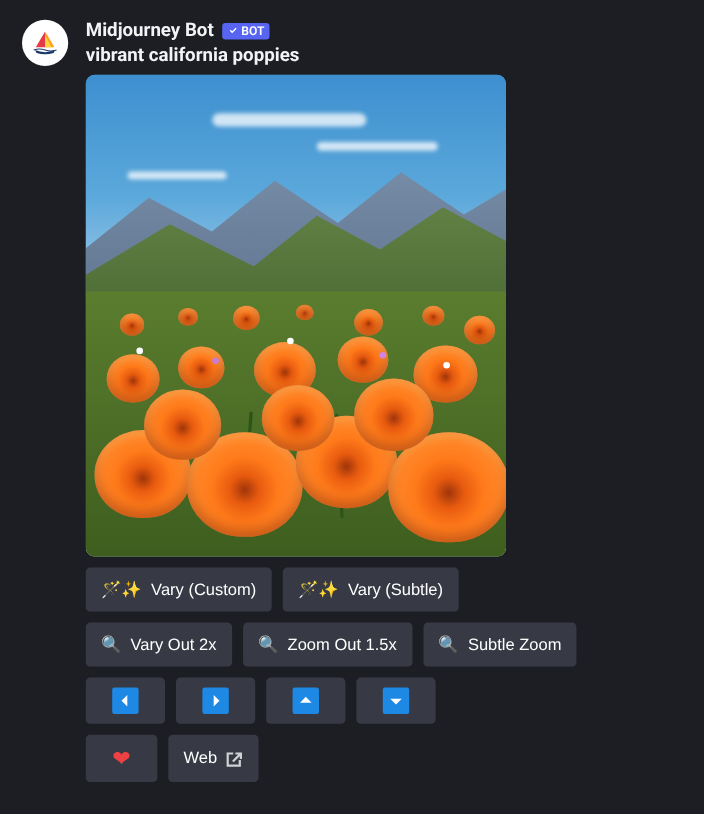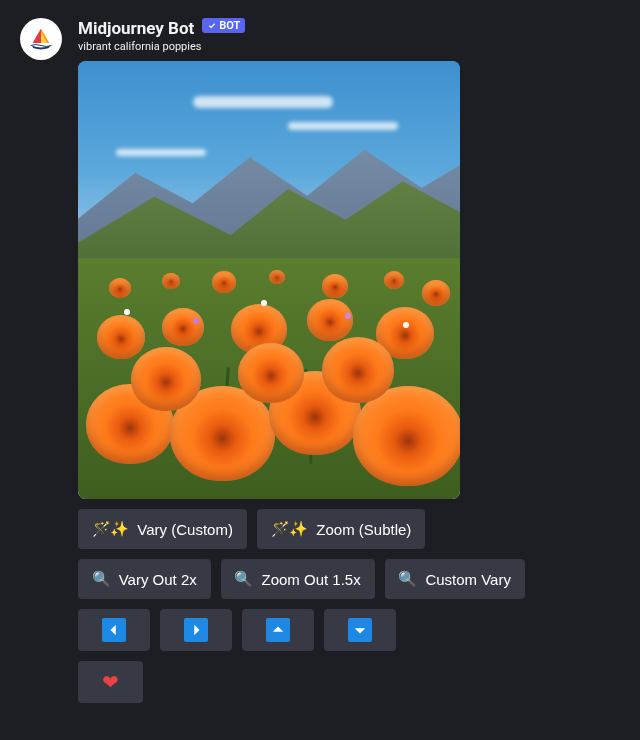--- a/index.html
+++ b/index.html
@@ -1,24 +1,24 @@
 <!DOCTYPE html>
 <html><head>
 <meta charset="utf-8">
 <style>
   html,body{margin:0;padding:0;background:#1c1e24;font-family:-apple-system,BlinkMacSystemFont,"Segoe UI",Roboto,Helvetica,Arial,sans-serif;color:#fff;width:640px;height:740px;overflow:hidden}
   .msg{display:flex;padding:18px 20px 20px 20px;gap:16px}
   .avatar{width:42px;height:42px;border-radius:50%;background:#fff;display:flex;align-items:center;justify-content:center;flex:0 0 42px}
   .avatar svg{width:26px;height:26px}
   .content{flex:1;min-width:0}
-  .header{display:flex;align-items:flex-start;gap:8px;margin-bottom:2px}
+  .header{display:flex;align-items:center;gap:8px;margin-bottom:2px}
   .author{font-weight:700;font-size:17px;color:#f2f3f5}
   .badge{background:#5865f2;color:#fff;font-size:11px;font-weight:600;padding:1px 5px;border-radius:3px;display:flex;align-items:center;gap:2px;text-transform:uppercase}
   .badge svg{width:10px;height:10px}
-  .prompt{font-weight:400;font-size:11px;color:#f2f3f5;margin-bottom:8px}
+  .prompt{font-weight:700;font-size:17px;color:#f2f3f5;margin-bottom:8px}
   .image{width:382px;height:438px;border-radius:8px;overflow:hidden;position:relative;background:linear-gradient(180deg,#4aa3e0 0%,#6bb8ea 20%,#a0c878 40%,#3a6b2e 55%,#2a5522 100%)}
   .buttons{margin-top:10px;display:flex;flex-direction:column;gap:10px}
   .row{display:flex;gap:10px;flex-wrap:wrap}
   .btn{background:#373a44;color:#fff;border:none;border-radius:4px;padding:9px 14px;font-size:15px;font-weight:500;display:flex;align-items:center;gap:8px;cursor:pointer;min-height:40px;box-sizing:border-box}
   .btn.icon-only{padding:9px 24px}
   .arrow{width:24px;height:24px;background:#1e88e5;border-radius:2px;display:flex;align-items:center;justify-content:center}
   .arrow svg{width:14px;height:14px;fill:#fff}
   .heart{color:#ed4245;font-size:20px}
   .ext{font-size:15px}
   
@@ -101,35 +101,35 @@
     </div>
 
     <div class="buttons">
       <div class="row">
         <button class="btn">
           <span>🪄✨</span>
           <span>Vary (Custom)</span>
         </button>
         <button class="btn">
           <span>🪄✨</span>
-          <span>Zoom (Subtle)</span>
+          <span>Vary (Subtle)</span>
         </button>
       </div>
       <div class="row">
         <button class="btn">
           <span>🔍</span>
           <span>Vary Out 2x</span>
         </button>
         <button class="btn">
           <span>🔍</span>
           <span>Zoom Out 1.5x</span>
         </button>
         <button class="btn">
           <span>🔍</span>
-          <span>Custom Vary</span>
+          <span>Subtle Zoom</span>
         </button>
       </div>
       <div class="row">
         <button class="btn icon-only">
           <span class="arrow">
               <svg viewBox="0 0 16 16">
                 <path d="M10 2 4 8l6 6V2z"></path>
               </svg>
             </span>
         </button>
@@ -152,16 +152,22 @@
               <svg viewBox="0 0 16 16">
                 <path d="M2 6l6 6 6-6H2z"></path>
               </svg>
             </span>
         </button>
       </div>
       <div class="row">
         <button class="btn icon-only">
           <span class="heart">❤</span>
         </button>
+        <button class="btn">
+          <span class="ext">Web</span>
+          <svg width="16" height="16" viewBox="0 0 16 16">
+              <path fill="#d0d2d6" d="M12 9v4H3V4h4V2H1v13h13V9h-2zM9 2v2h2.6L6 9.6 7.4 11 13 5.4V8h2V2H9z"></path>
+            </svg>
+        </button>
       </div>
     </div>
   </div>
 </div>
 
 </body></html>

